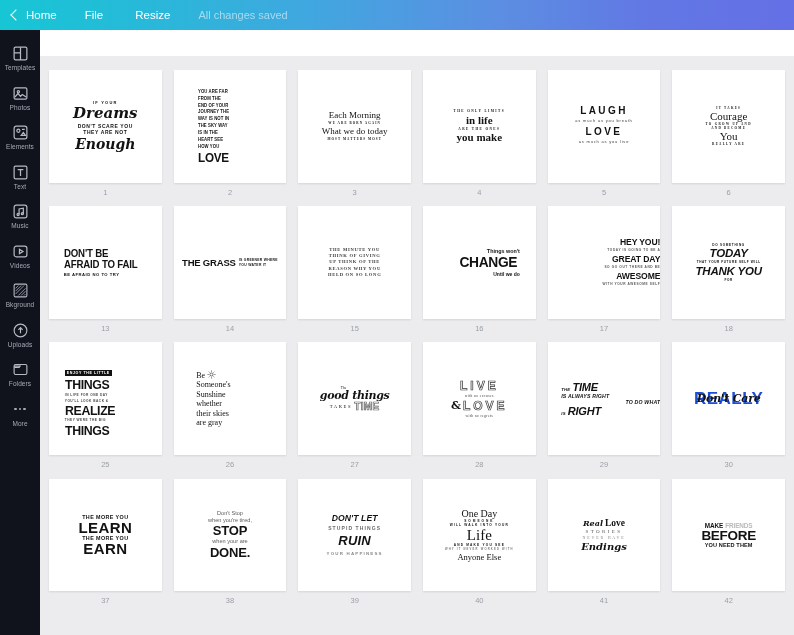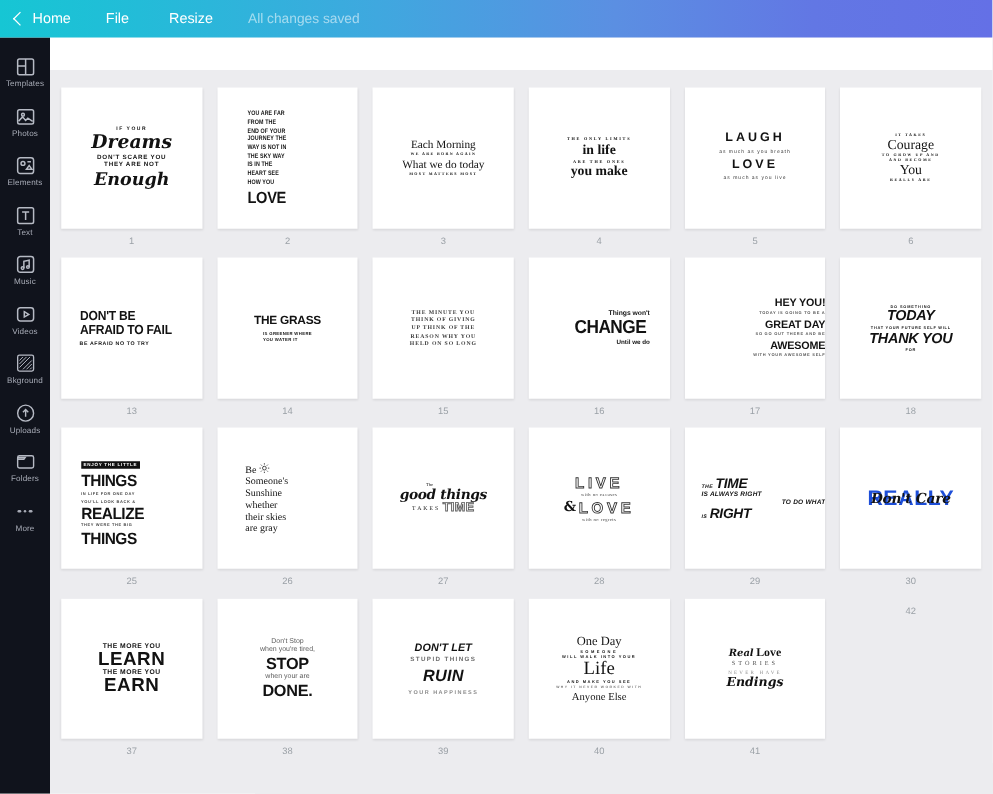--- a/index.html
+++ b/index.html
@@ -89,21 +89,21 @@
   .c5 .t { font-size: 4px; letter-spacing: .8px; color: #3a3a3a; margin: 2px 0 3px; }
 
   .c6 .t { font-size: 3.2px; letter-spacing: 1.3px; font-weight: 700; }
   .c6 .h { font-size: 11px; margin: 0; }
   .c6 .h2 { font-size: 11px; }
 
   .c13 { align-items: flex-start; padding-left: 13%; text-align: left; }
   .c13 .h { font-size: 10.5px; font-weight: 800; line-height: 1.08; letter-spacing: -.2px; text-align: left; transform: scaleX(.92); transform-origin: left center; }
   .c13 .t { font-size: 4.2px; font-weight: 800; letter-spacing: .5px; margin-top: 2px; text-align: left; }
 
-  .c14 { flex-direction: column; align-items: center; justify-content: center; gap: 3px; }
+  .c14 { flex-direction: row; align-items: center; justify-content: center; gap: 3px; }
   .c14 .h { font-size: 9.5px; font-weight: 800; letter-spacing: -.2px; }
   .c14 .t { font-size: 3.4px; font-weight: 800; letter-spacing: .3px; line-height: 1.3; text-align: left; }
 
   .c15 .blk { font-size: 4.6px; line-height: 1.35; letter-spacing: .7px; color: #3b3b3b; font-family: "Liberation Serif", serif; font-weight: 700; }
 
   .c16 { align-items: flex-end; padding-right: 14%; }
   .c16 .t { font-size: 5.4px; font-weight: 700; }
   .c16 .h { font-size: 15px; font-weight: 800; letter-spacing: -.4px; line-height: 1.05; transform: scaleX(.92); }
   .c16 .t2 { font-size: 5px; font-weight: 700; margin-top: 1px; }
 
@@ -616,20 +616,30 @@
                 </div>
                 <div class="t">STORIES</div>
                 <div class="t2">NEVER HAVE</div>
                 <div class="h2">Endings</div>
               </div>
             </div>
             <div class="card-num">41</div>
           </div>
 
           <div class="cell">
+            <div class="card">
+              <div class="quote c42">
+                <div class="row">
+                  <span class="b">MAKE</span>
+                  <span class="g">FRIENDS</span>
+                </div>
+                <div class="h">BEFORE</div>
+                <div class="t">YOU NEED THEM</div>
+              </div>
+            </div>
             <div class="card-num">42</div>
           </div>
 
         </div>
       </div>
     </div>
   </div>
 </div>
 
 </body></html>

